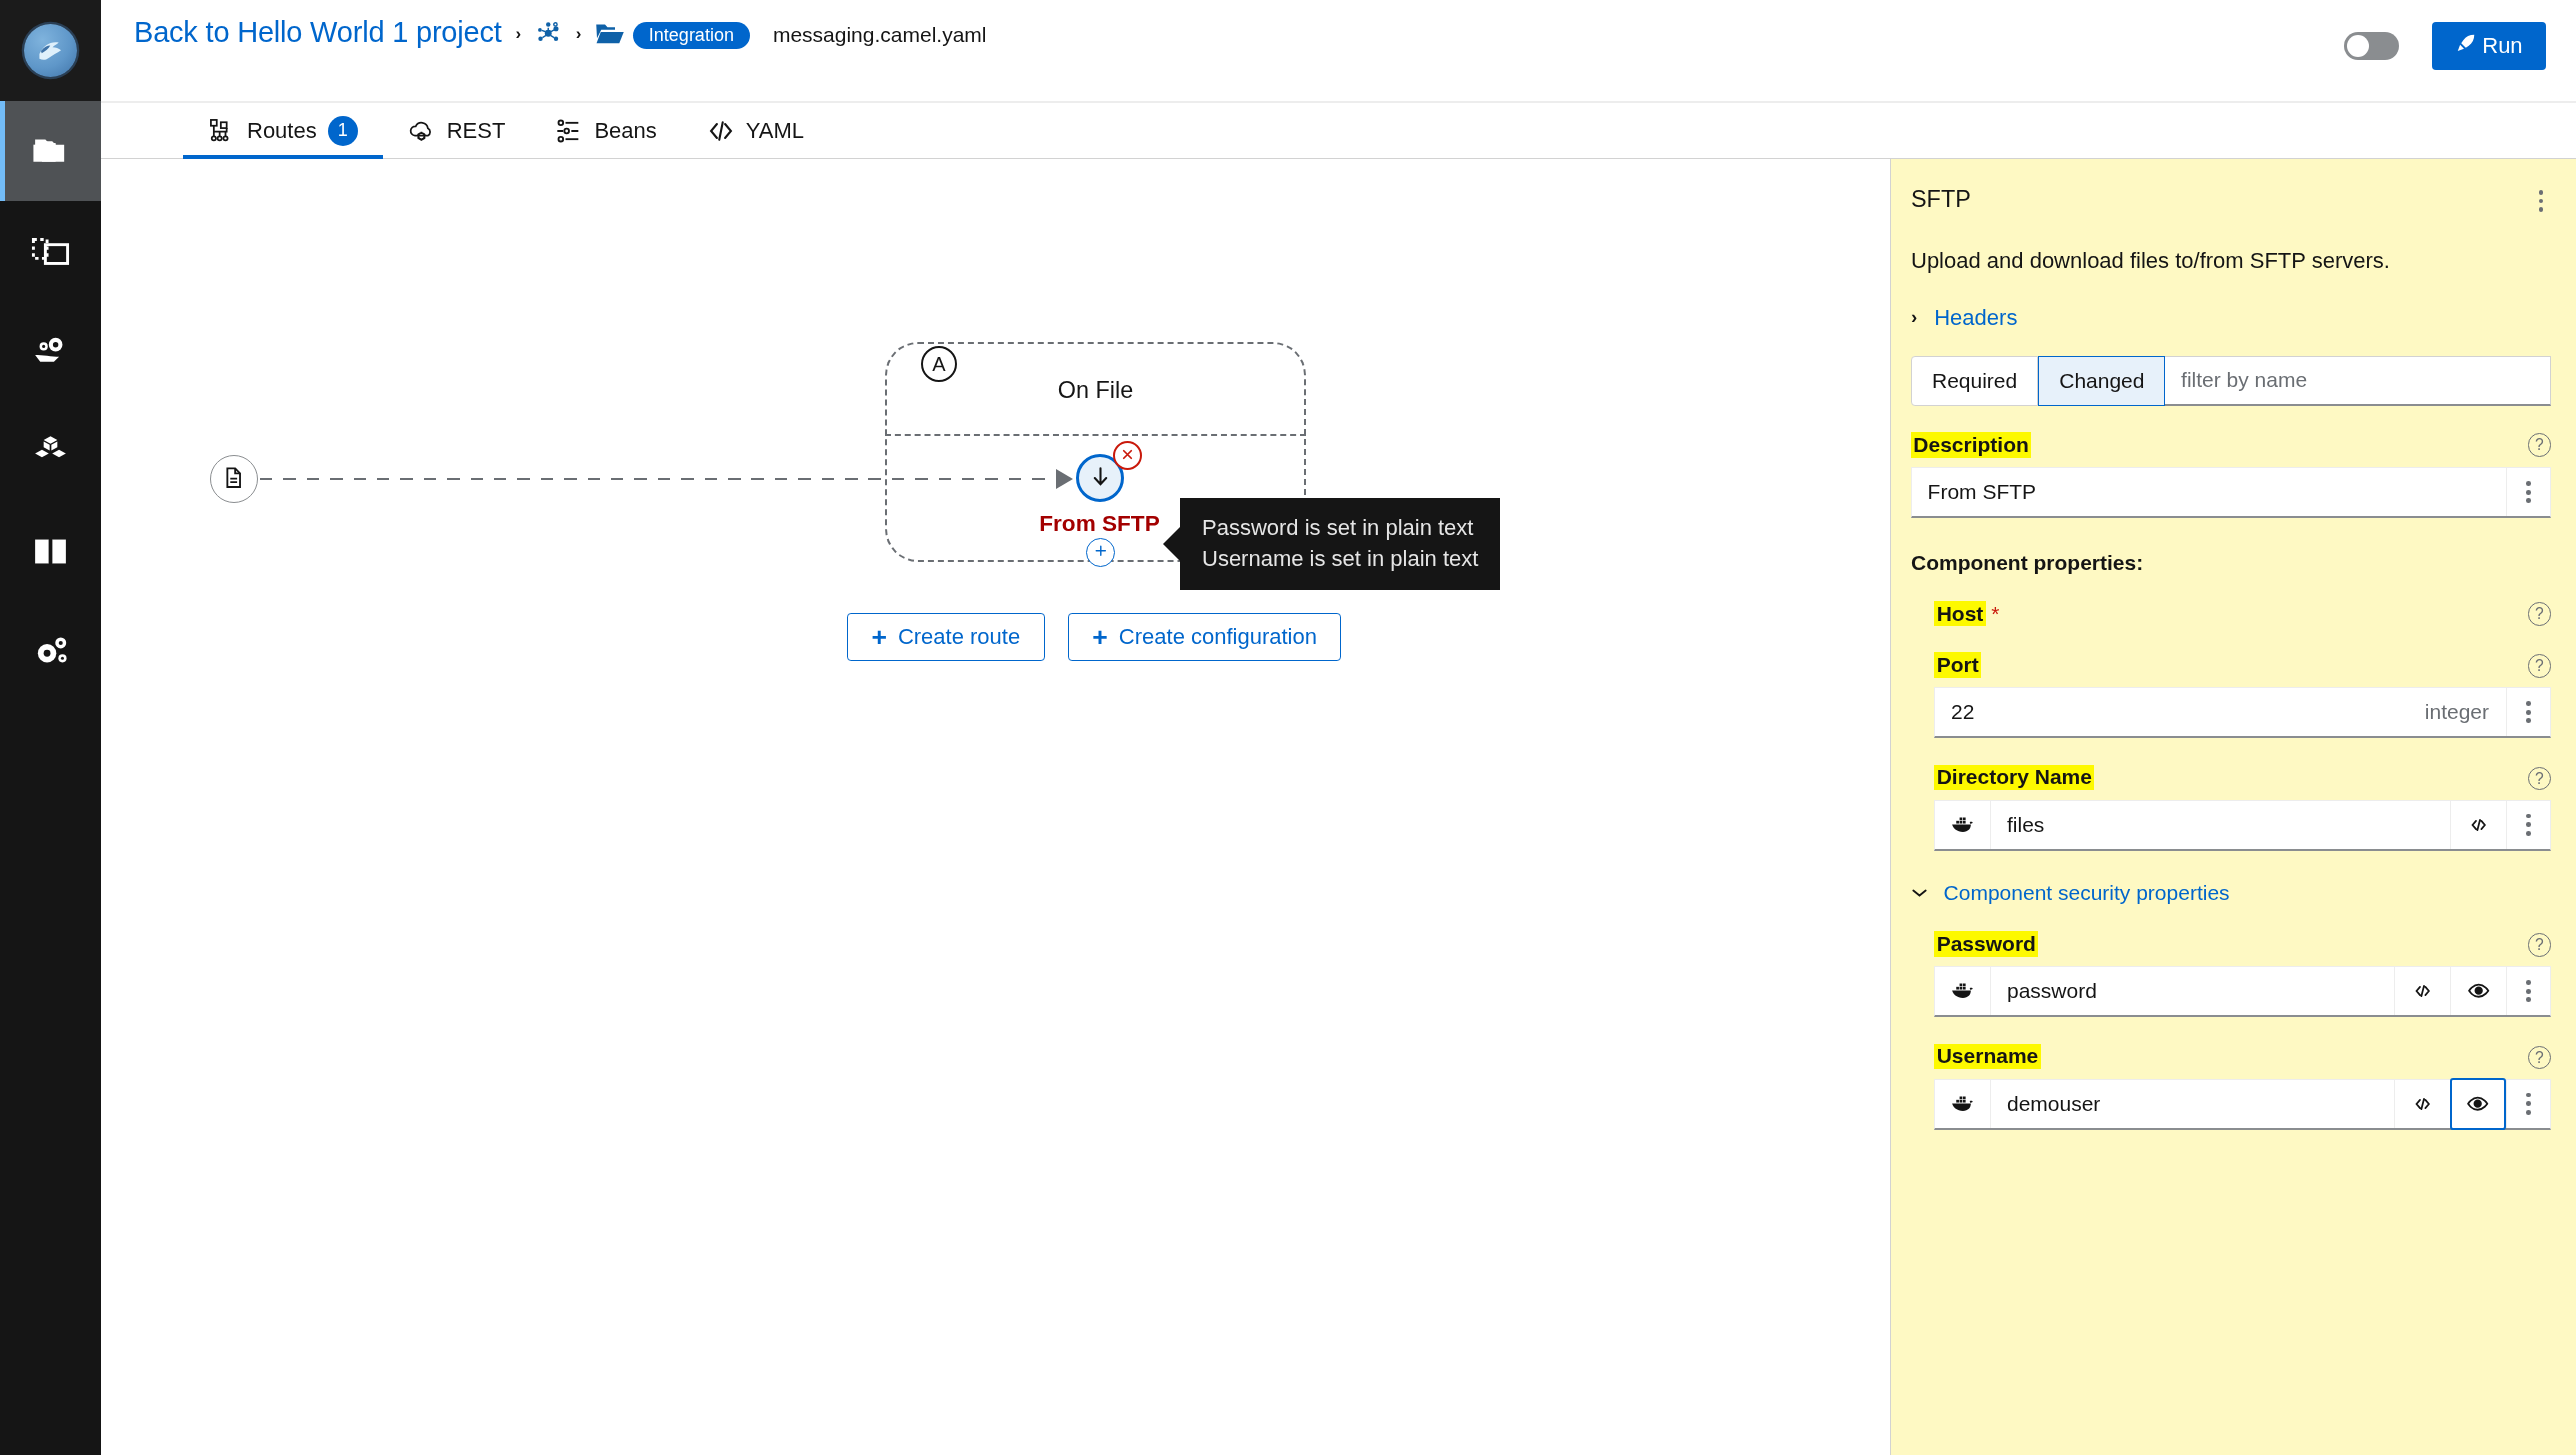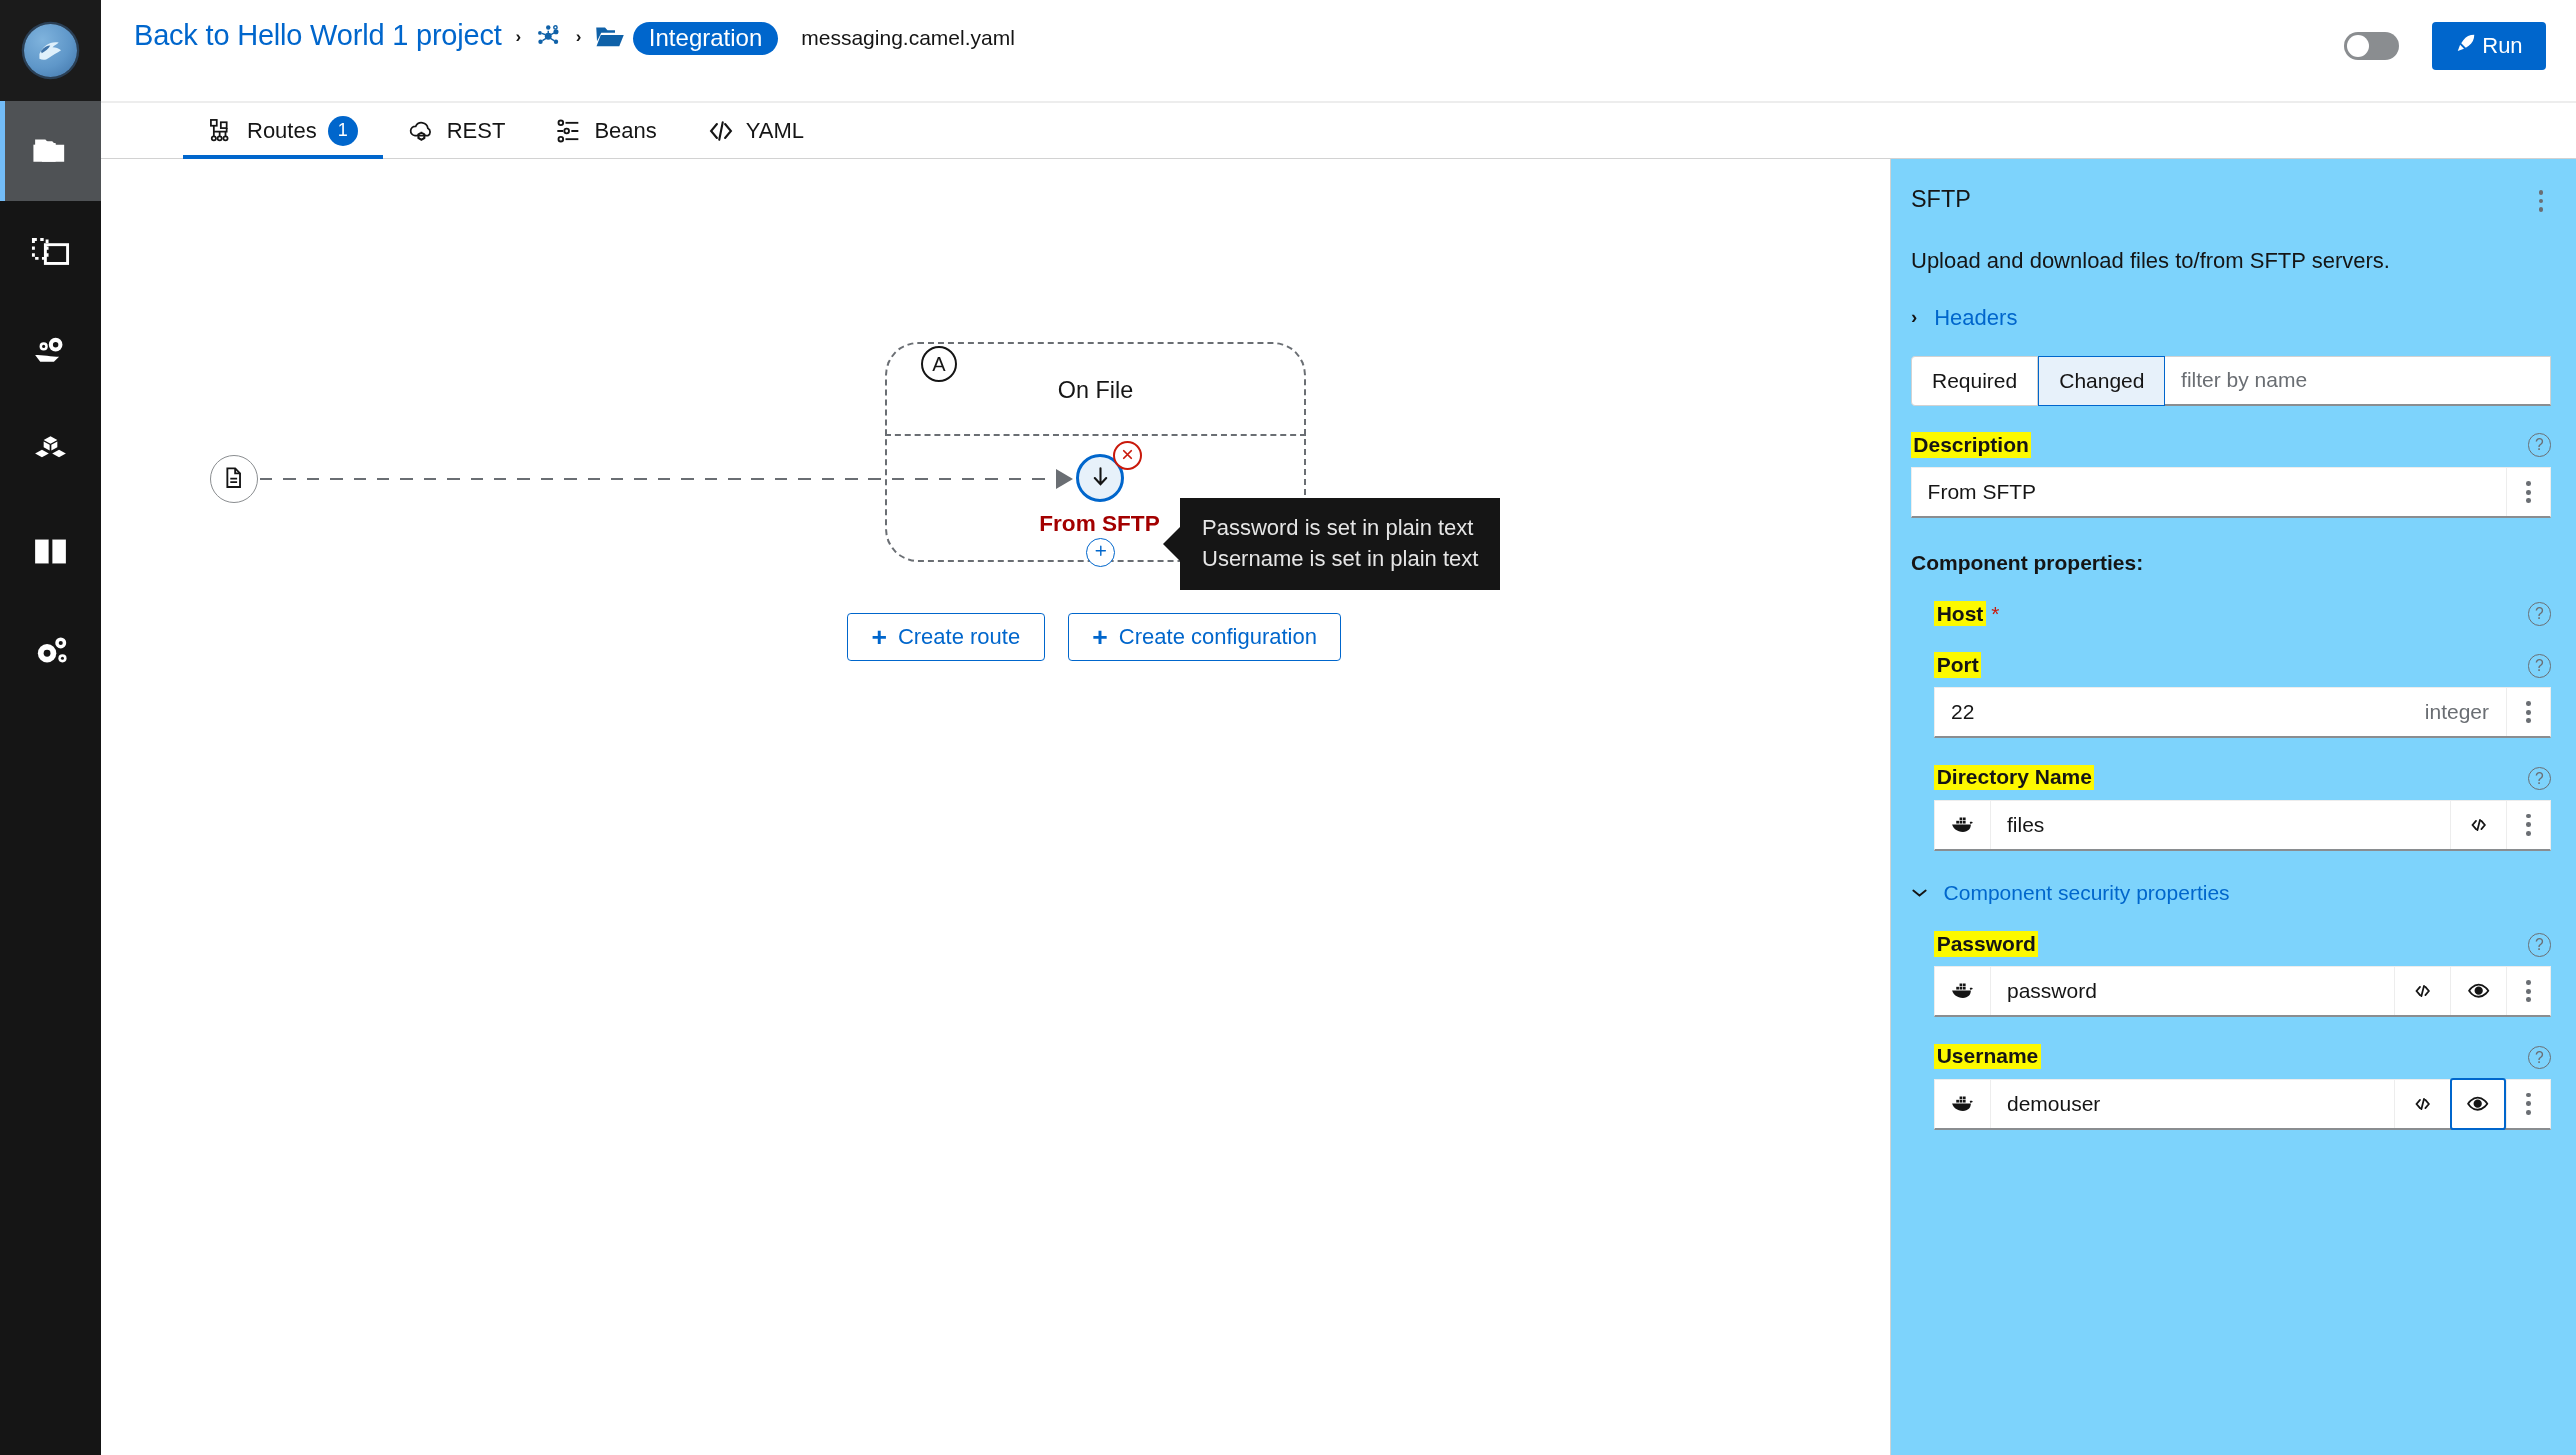--- a/index.html
+++ b/index.html
@@ -56,21 +56,21 @@
   .crumbs { display: flex; align-items: center; gap: 14px; }
   .crumb-title {
     font-size: 29px; color: #0066cc; font-weight: 400;
     letter-spacing: -0.2px; cursor: pointer; line-height: 1.1;
   }
   .crumb-sep { color: #151515; font-size: 17px; font-weight: 700; line-height: 1; }
   .crumb-icon { display: flex; align-items: center; cursor: pointer; }
   .sub-row { display: flex; align-items: center; gap: 23.4px; margin-top: 4.7px; }
   .badge-integration {
     background: #0066cc; color: #fff; border-radius: 31px;
-    padding: 3.9px 15.6px 5.5px; font-size: 24px; line-height: 1;
+    padding: 3.9px 15.6px 5.5px; font-size: 18px; line-height: 1;
   }
   .filename { font-size: 21px; color: #151515; }
   .header-right {
     position: absolute; right: 30px; top: 22px;
     display: flex; align-items: center; gap: 33px;
   }
   .toggle {
     width: 55px; height: 28px; border-radius: 15.6px; background: #8a8d90;
     position: relative; cursor: pointer;
   }
@@ -206,21 +206,21 @@
     color: #0066cc; font-size: 22px; height: 48px; padding: 0 23.4px;
     cursor: pointer; display: flex; align-items: center; gap: 11px;
     font-family: "Liberation Sans", sans-serif;
   }
   .btn-outline .plus { font-size: 26.5px; line-height: 1; font-weight: 700; }
 
   
   .panel {
     width: 686px; flex: 0 0 686px;
     border-left: 1.6px solid #d2d2d2;
-    background: #7dd3fc; padding: 26.5px 25px 0 20px;
+    background: #fef9c3; padding: 26.5px 25px 0 20px;
     overflow: hidden;
   }
   .panel-head {
     display: flex; align-items: flex-start; justify-content: space-between;
   }
   .panel-title { font-size: 23.4px; color: #151515; }
   .kebab {
     display: flex; flex-direction: column; gap: 3.9px; cursor: pointer;
     padding: 4.7px 7.8px;
   }

